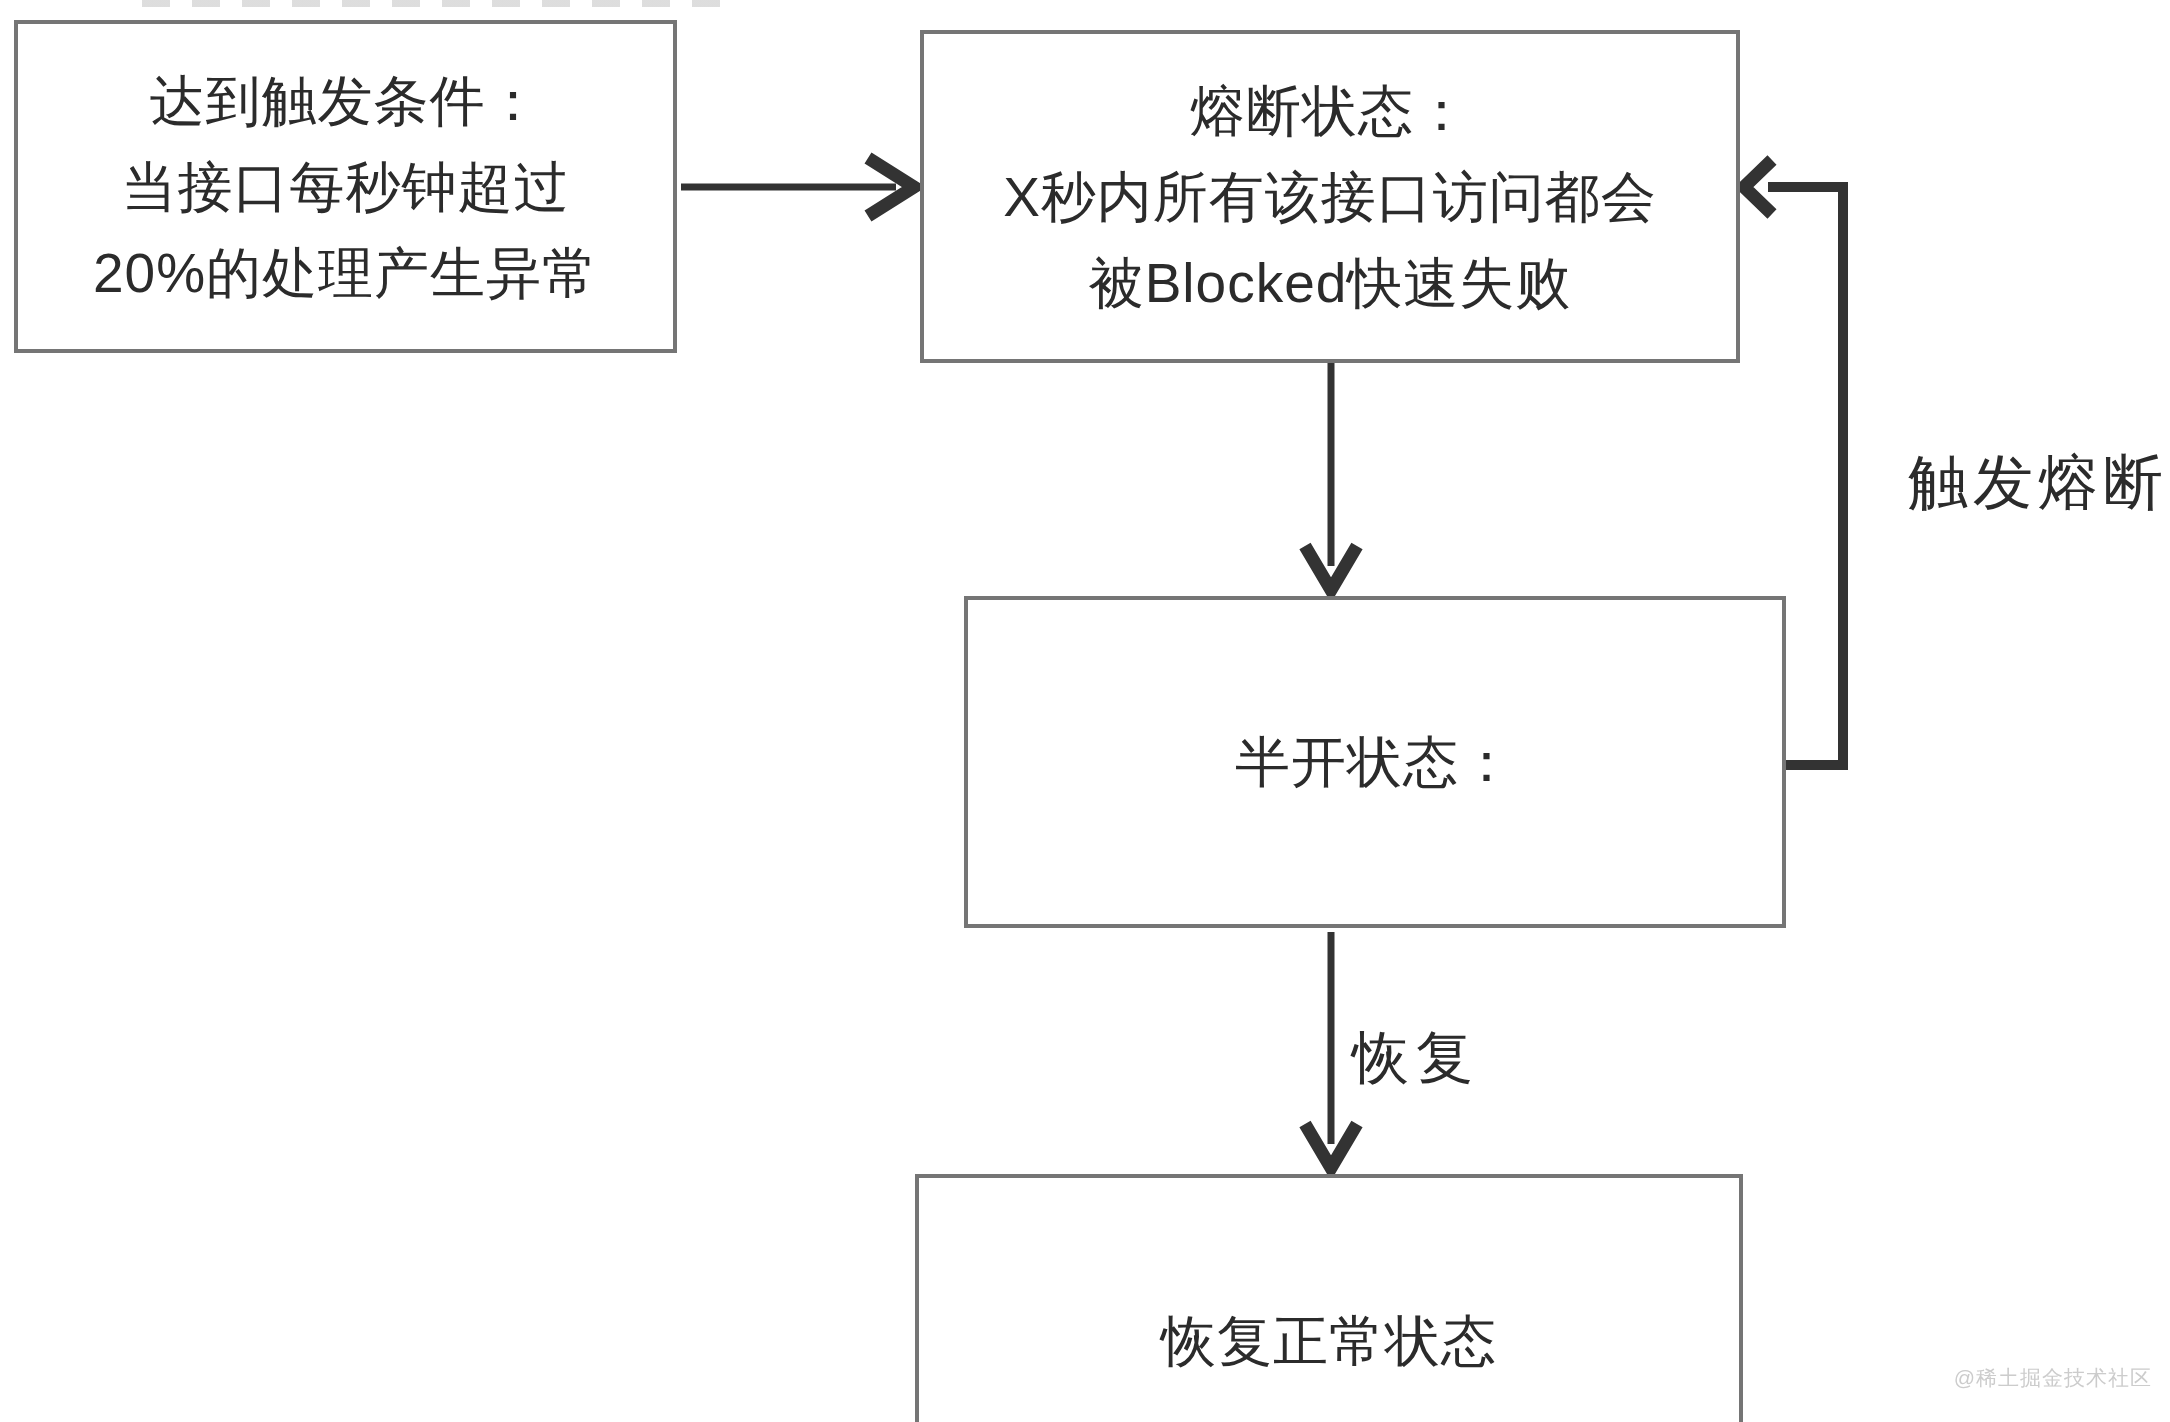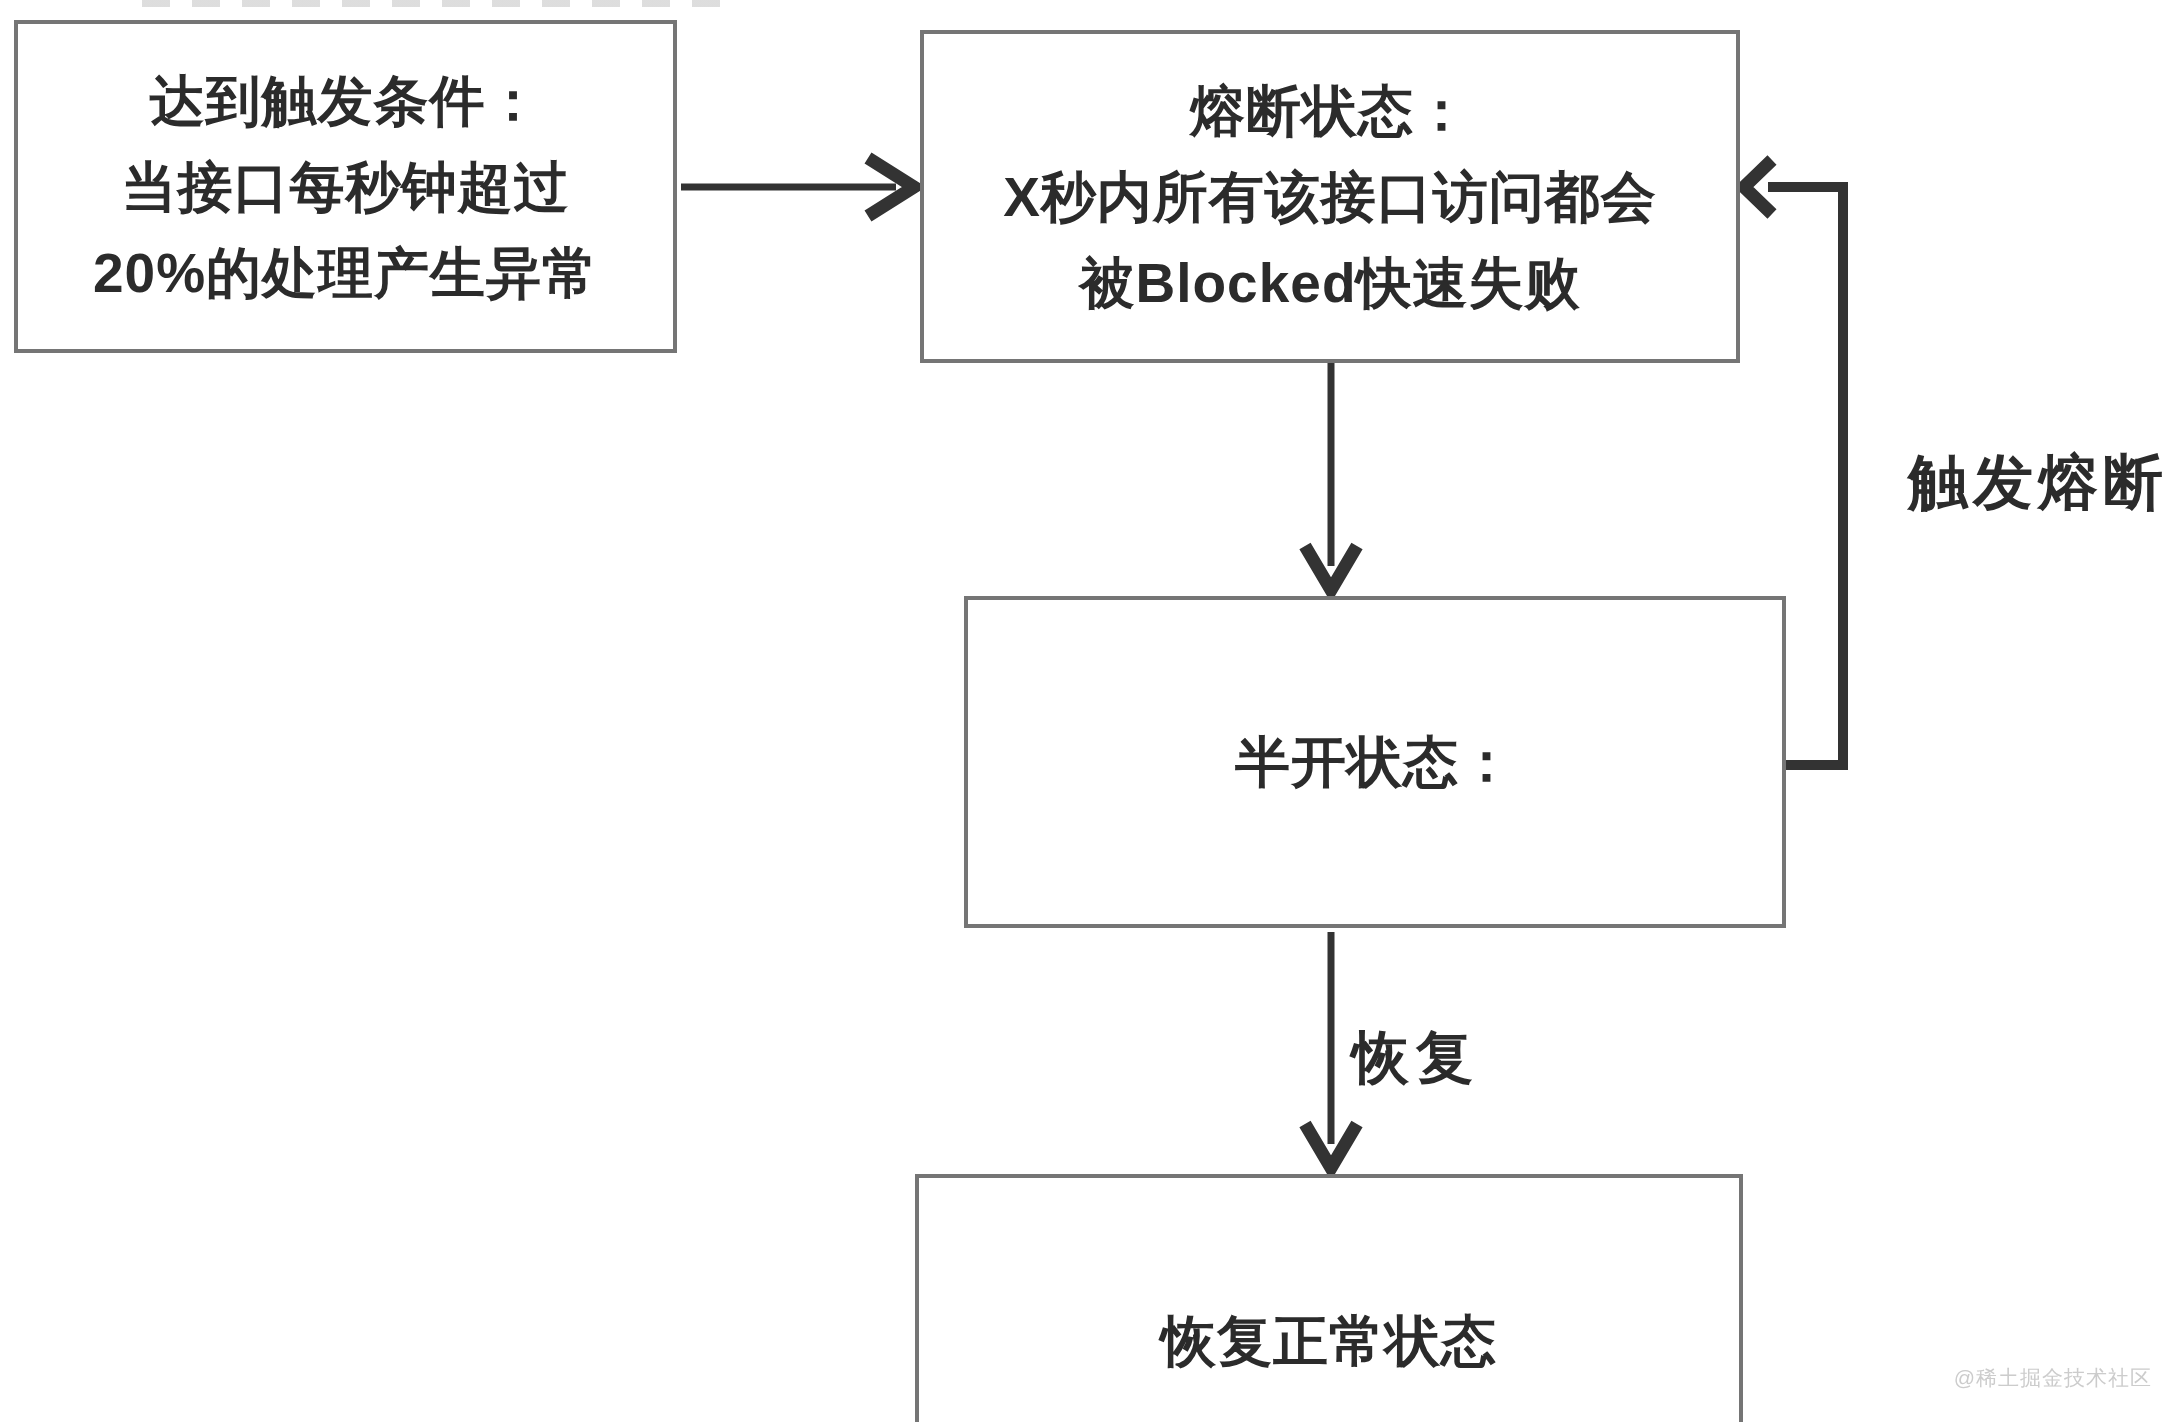--- a/index.html
+++ b/index.html
@@ -35,21 +35,21 @@
     background: #ffffff;
     display: flex;
     flex-direction: column;
     justify-content: center;
     align-items: center;
     text-align: center;
   }
   .node .line {
     font-size: 55px;
     line-height: 86px;
-    font-weight: 700;
+    font-weight: 400;
     letter-spacing: 1px;
     color: #2b2b2b;
     white-space: nowrap;
   }
   #node-trigger   { left: 14px;  top: 20px;   width: 663px; height: 333px; }
   #node-open      { left: 920px; top: 30px;   width: 820px; height: 333px; text-align: right; }
   #node-halfopen  { left: 920px; top: 596px;  width: 822px; height: 332px; margin-left: 44px; }
   #node-recovered { left: 915px; top: 1174px; width: 828px; height: 333px; }
 
   
@@ -66,21 +66,21 @@
     stroke-linejoin: miter;
   }
   .flowline { stroke-width: 7px; }
   .flowhead { stroke-width: 13px; }
   .loopline { stroke-width: 10px; }
 
   
   .edge-label {
     position: absolute;
     font-size: 60px;
-    font-weight: 700;
+    font-weight: 400;
     color: #2b2b2b;
     white-space: nowrap;
   }
   #label-trigger-break { left: 1908px; top: 443px; letter-spacing: 5px; }
   #label-recover       { left: 1352px; top: 1020px; font-size: 57px; letter-spacing: 7px; }
 
   .watermark {
     position: absolute;
     right: 18px;
     top: 1364px;

